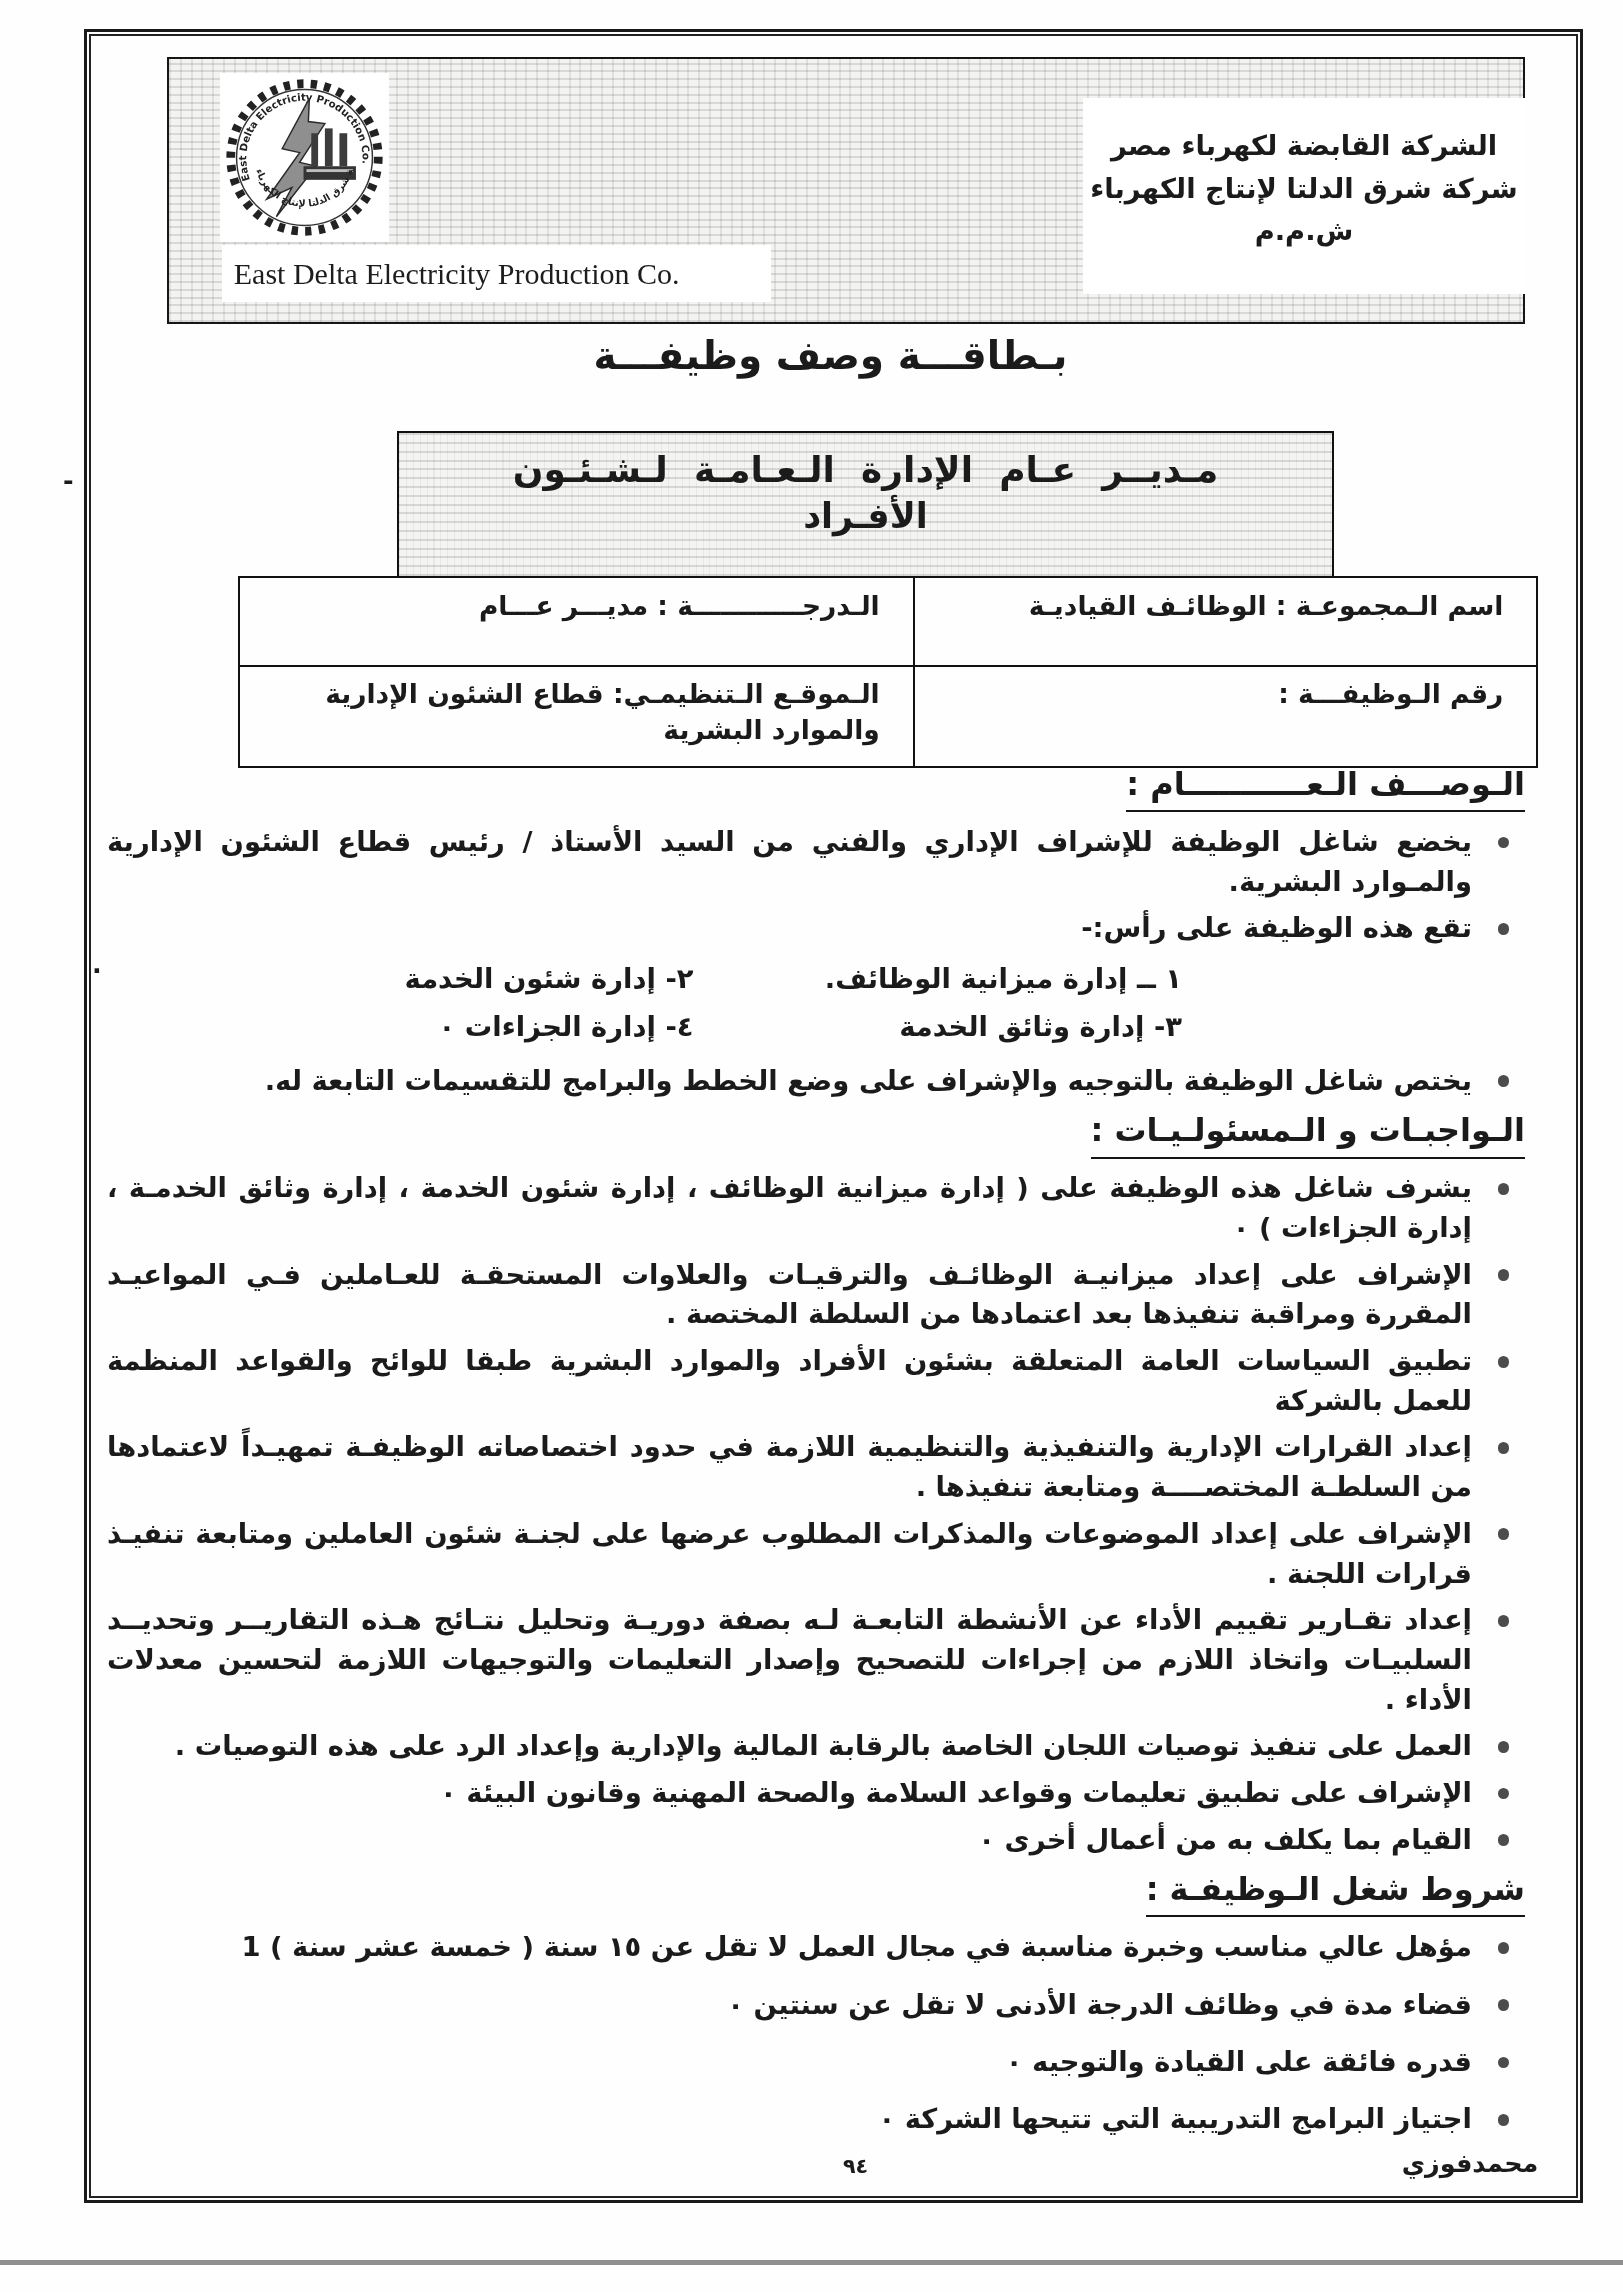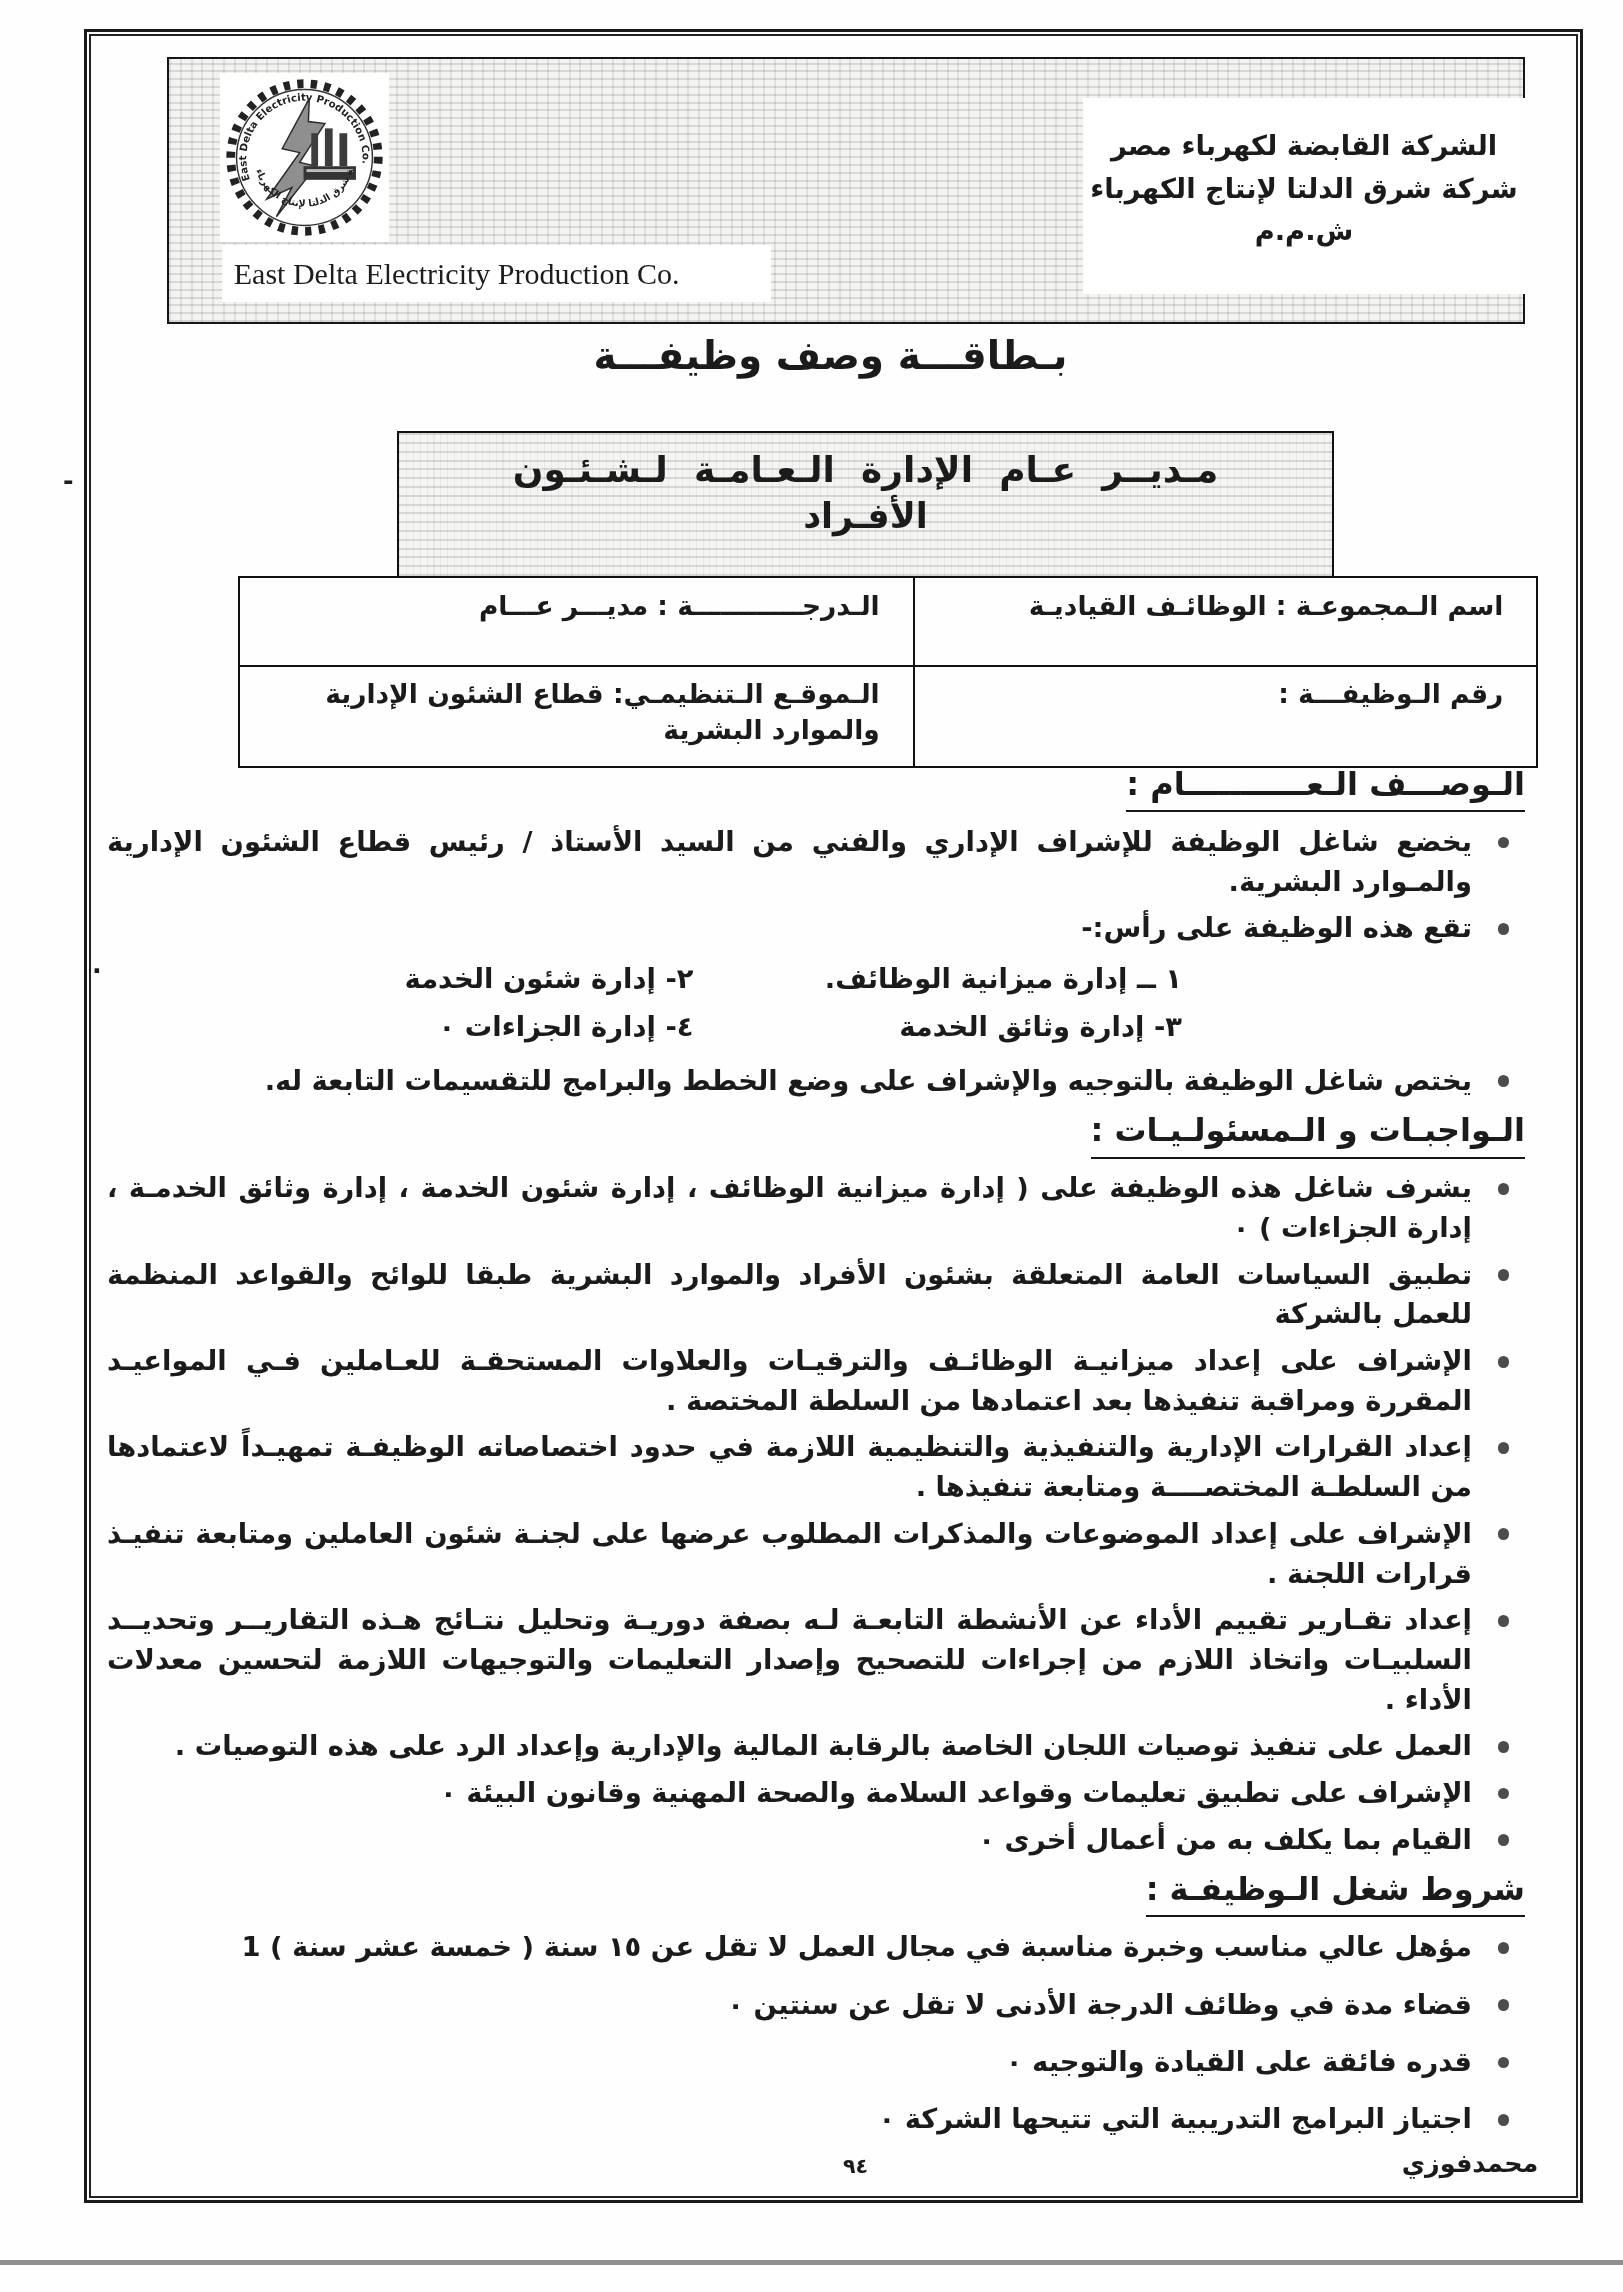--- a/index.html
+++ b/index.html
@@ -191,22 +191,22 @@
       <span>يختص شاغل الوظيفة بالتوجيه والإشراف على وضع الخطط والبرامج للتقسيمات التابعة له.</span>
     </li>
   </ul>
 
   <div class="sec-head">
     <span class="ul">الـواجبـات  و الـمسئولـيـات :</span>
   </div>
 
   <ul class="blist">
     <li><span class="blt"></span><span>يشرف شاغل هذه الوظيفة على ( إدارة ميزانية الوظائف ، إدارة شئون الخدمة ، إدارة وثائق الخدمـة ، إدارة الجزاءات ) ٠</span></li>
+    <li><span class="blt"></span><span>الإشراف على إعداد ميزانيـة الوظائـف والترقيـات والعلاوات المستحقـة للعـاملين فـي المواعيـد المقررة ومراقبة تنفيذها بعد اعتمادها من السلطة المختصة .</span></li>
     <li><span class="blt"></span><span>تطبيق السياسات العامة المتعلقة بشئون الأفراد والموارد البشرية طبقا للوائح والقواعد المنظمة للعمل بالشركة</span></li>
-    <li><span class="blt"></span><span>الإشراف على إعداد ميزانيـة الوظائـف والترقيـات والعلاوات المستحقـة للعـاملين فـي المواعيـد المقررة ومراقبة تنفيذها بعد اعتمادها من السلطة المختصة .</span></li>
     <li><span class="blt"></span><span>إعداد القرارات الإدارية والتنفيذية والتنظيمية اللازمة في حدود اختصاصاته الوظيفـة تمهيـداً لاعتمادها من السلطـة المختصــــة ومتابعة تنفيذها .</span></li>
     <li><span class="blt"></span><span>الإشراف على إعداد الموضوعات والمذكرات المطلوب عرضها على لجنـة شئون العاملين ومتابعة تنفيـذ قرارات اللجنة .</span></li>
     <li><span class="blt"></span><span>إعداد تقـارير تقييم الأداء عن الأنشطة التابعـة لـه بصفة دوريـة وتحليل نتـائج هـذه التقاريــر وتحديــد السلبيـات واتخاذ اللازم من إجراءات للتصحيح وإصدار التعليمات والتوجيهات اللازمة لتحسين معدلات الأداء .</span></li>
     <li><span class="blt"></span><span>العمل على تنفيذ توصيات اللجان الخاصة بالرقابة المالية والإدارية وإعداد الرد على هذه التوصيات .</span></li>
     <li><span class="blt"></span><span>الإشراف على تطبيق تعليمات وقواعد السلامة والصحة المهنية وقانون البيئة ٠</span></li>
     <li><span class="blt"></span><span>القيام بما يكلف به من أعمال أخرى ٠</span></li>
   </ul>
 
   <div class="sec-head">
     <span class="ul">شروط شغل الـوظيفـة :</span>

